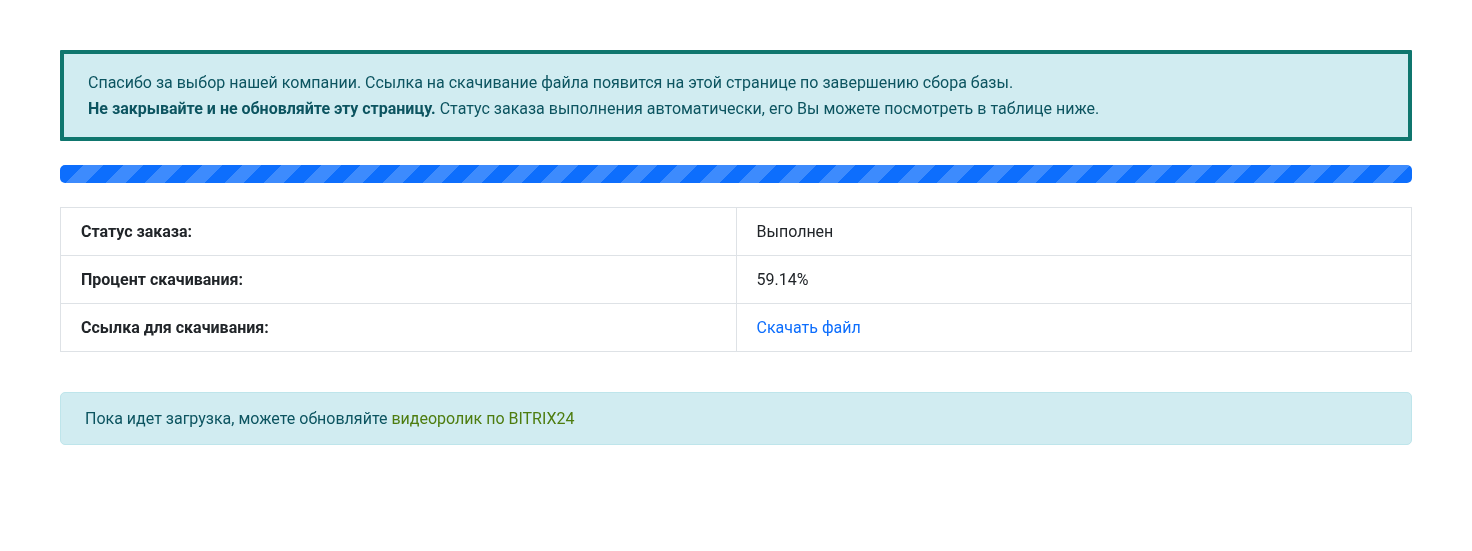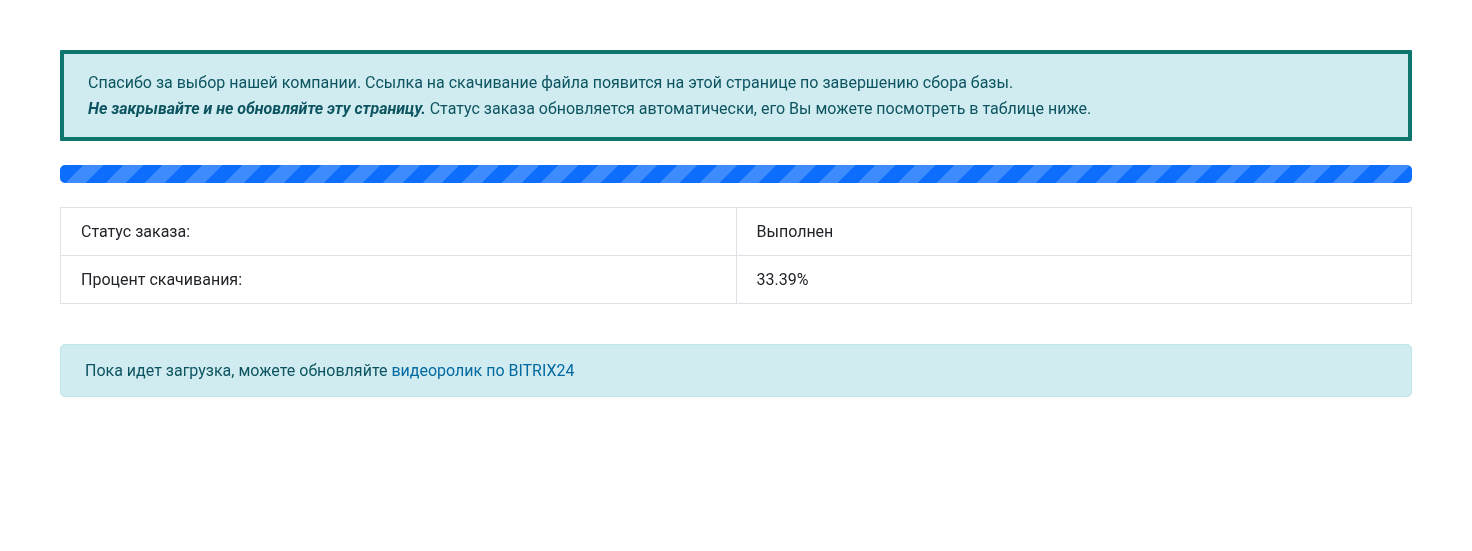--- a/index.html
+++ b/index.html
@@ -12,21 +12,21 @@
     }
     .alert-info {
       background: #d1ecf1;
       color: #0c5460;
       border: 4px solid #0f766e;
       border-radius: 1px;
       padding: 16px 24px;
       margin-bottom: 24px;
       line-height: 1.6;
     }
-    .alert-info strong { font-weight: 700; font-style: italic; }
+    .alert-info strong { font-weight: 700; }
     .progress-bar {
       height: 18px;
       border-radius: 5px;
       background: repeating-linear-gradient(
         -45deg,
         #0d6efd,
         #0d6efd 14px,
         #3d8bfd 14px,
         #3d8bfd 28px
       );
@@ -37,59 +37,65 @@
       border-collapse: collapse;
       margin-bottom: 40px;
     }
     table td {
       border: 1px solid #dee2e6;
       padding: 14px 20px;
       vertical-align: middle;
     }
     table td:first-child {
       width: 50%;
-      font-weight: 400;
+      font-weight: 700;
       color: #212529;
     }
     table td:last-child {
       color: #212529;
       margin-left: 48px;
     }
     .link {
       color: #0d6efd;
       text-decoration: none;
     }
     .alert-bottom {
       background: #d1ecf1;
       color: #0c5460;
       border: 1px solid #bee5eb;
       border-radius: 5px;
       padding: 16px 24px;
     }
-    .alert-bottom a { color: #0369a1; text-decoration: none; text-align: center; }
+    .alert-bottom a { color: #4d7c0f; text-decoration: none; text-align: center; }
   </style>
 </head>
 <body>
 
 <div class="alert-info">
   <span>Спасибо за выбор нашей компании. Ссылка на скачивание файла появится на этой странице по завершению сбора базы.</span>
   <br>
-  <strong>Не закрывайте и не обновляйте эту страницу.</strong><span> Статус заказа обновляется автоматически, его Вы можете посмотреть в таблице ниже.</span>
+  <strong>Не закрывайте и не обновляйте эту страницу.</strong><span> Статус заказа выполнения автоматически, его Вы можете посмотреть в таблице ниже.</span>
 </div>
 
 <div class="progress-bar"></div>
 
 <table>
   <tbody>
       <tr>
     <td>Статус заказа:</td>
     <td>Выполнен</td>
   </tr>
   <tr>
     <td>Процент скачивания:</td>
-    <td>33.39%</td>
+    <td>59.14%</td>
+  </tr>
+  <tr>
+    <td>Ссылка для скачивания:</td>
+    <td>
+      <a href="#" class="link">Скачать файл</a>
+    </td>
   </tr>
 </tbody>
   </table>
 
 <div class="alert-bottom">
   <span>Пока идет загрузка, можете обновляйте </span><a href="#">видеоролик по BITRIX24</a>
 </div>
 
 </body></html>

